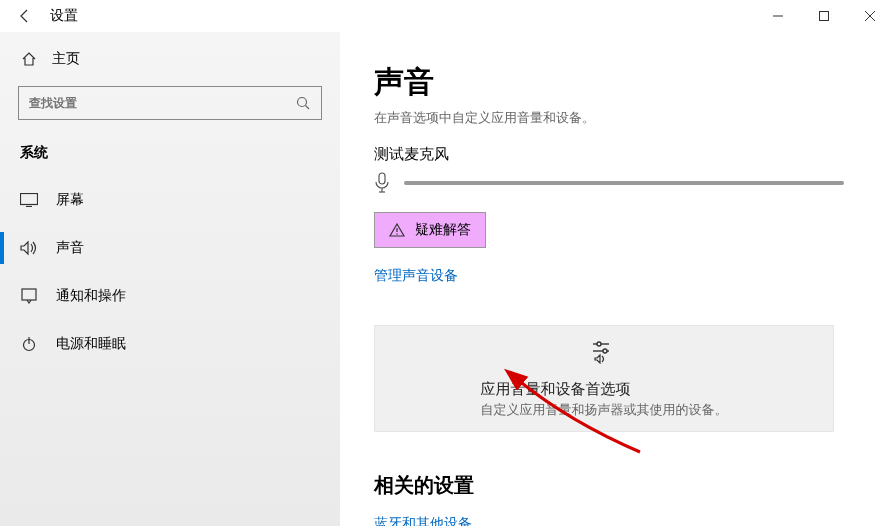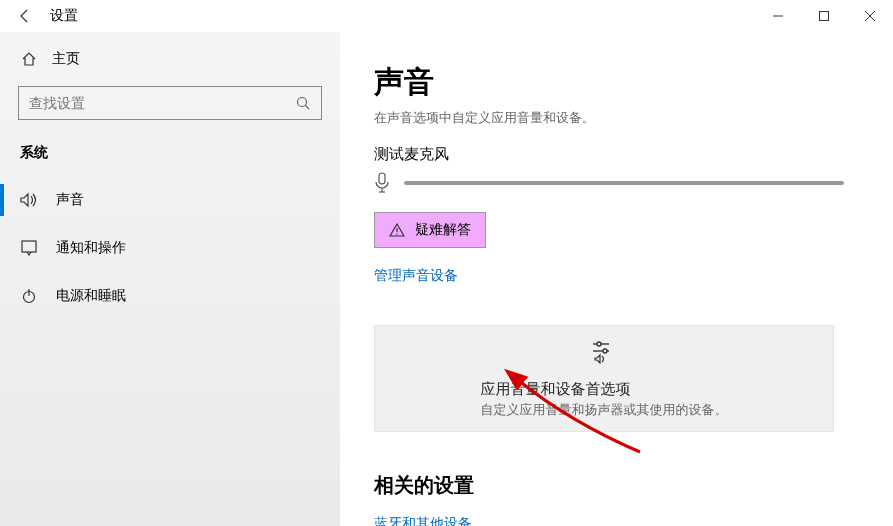--- a/index.html
+++ b/index.html
@@ -10,21 +10,21 @@
   .title-text { font-size: 14px; }
   .win-controls { position: absolute; right: 0; top: 0; display: flex; }
   .win-btn { width: 46px; height: 32px; display: flex; align-items: center; justify-content: center; font-size: 11px; }
   
   .container { display: flex; height: calc(100% - 32px); }
   
   .sidebar { width: 340px; background: linear-gradient(180deg, #f5f5f5 0%, #eaeaea 100%); padding-top: 8px; position: relative; }
   .home-row { display: flex; align-items: center; padding: 10px 20px; gap: 14px; font-size: 14px; }
   .search-wrap { margin: 8px 18px 18px 18px; }
   .search-box { height: 34px; border: 1px solid #888; background: transparent; display: flex; align-items: center; padding: 0 10px; }
-  .search-input { flex: 1; border: none; background: transparent; outline: none; font-size: 14px; color: #777; }
+  .search-input { flex: 1; border: none; background: transparent; outline: none; font-size: 12px; color: #777; font-weight: bold; }
   .section-header { padding: 6px 20px 14px 20px; font-size: 14px; font-weight: 600; }
   .nav-item { display: flex; align-items: center; padding: 0 20px; height: 48px; gap: 18px; font-size: 14px; position: relative; cursor: default; }
   .nav-item.selected::before { content:""; position: absolute; left: 0; top: 8px; bottom: 8px; width: 4px; background: #0078d4; }
   .nav-icon { width: 18px; height: 18px; display: flex; align-items: center; justify-content: center; }
   
   .main { flex: 1; padding: 30px 34px 0 34px; overflow: hidden; }
   .page-title { font-size: 30px; font-weight: 600; margin-bottom: 6px; }
   .page-sub { font-size: 13px; color: #666; margin-bottom: 18px; }
   .mic-label { font-size: 15px; margin-bottom: 8px; }
   .mic-row { display: flex; align-items: center; gap: 14px; margin-bottom: 18px; }
@@ -88,20 +88,29 @@
         <span>
           <svg width="16" height="16" viewBox="0 0 16 16">
               <circle cx="7" cy="7" r="4.5" stroke="#666" fill="none" stroke-width="1.2"></circle>
               <line x1="10.5" y1="10.5" x2="14" y2="14" stroke="#666" stroke-width="1.2"></line>
             </svg>
         </span>
       </div>
     </div>
     <div class="section-header">系统</div>
 
+    <div class="nav-item">
+      <span class="nav-icon">
+        <svg width="18" height="14" viewBox="0 0 18 14">
+            <rect x="0.5" y="0.5" width="17" height="11" stroke="#333" fill="none" stroke-width="1.2"></rect>
+            <line x1="6" y1="13.5" x2="12" y2="13.5" stroke="#333" stroke-width="1.2"></line>
+          </svg>
+      </span>
+      <span>屏幕</span>
+    </div>
 
     <div class="nav-item selected">
       <span class="nav-icon">
         <svg width="18" height="16" viewBox="0 0 18 16">
             <path d="M1 6 H4 L8 2 V14 L4 10 H1 Z" stroke="#333" fill="none" stroke-width="1.2"></path>
             <path d="M11 4 Q14 8 11 12" stroke="#333" fill="none" stroke-width="1.2"></path>
             <path d="M13 2 Q18 8 13 14" stroke="#333" fill="none" stroke-width="1.2"></path>
           </svg>
       </span>
       <span>声音</span>

